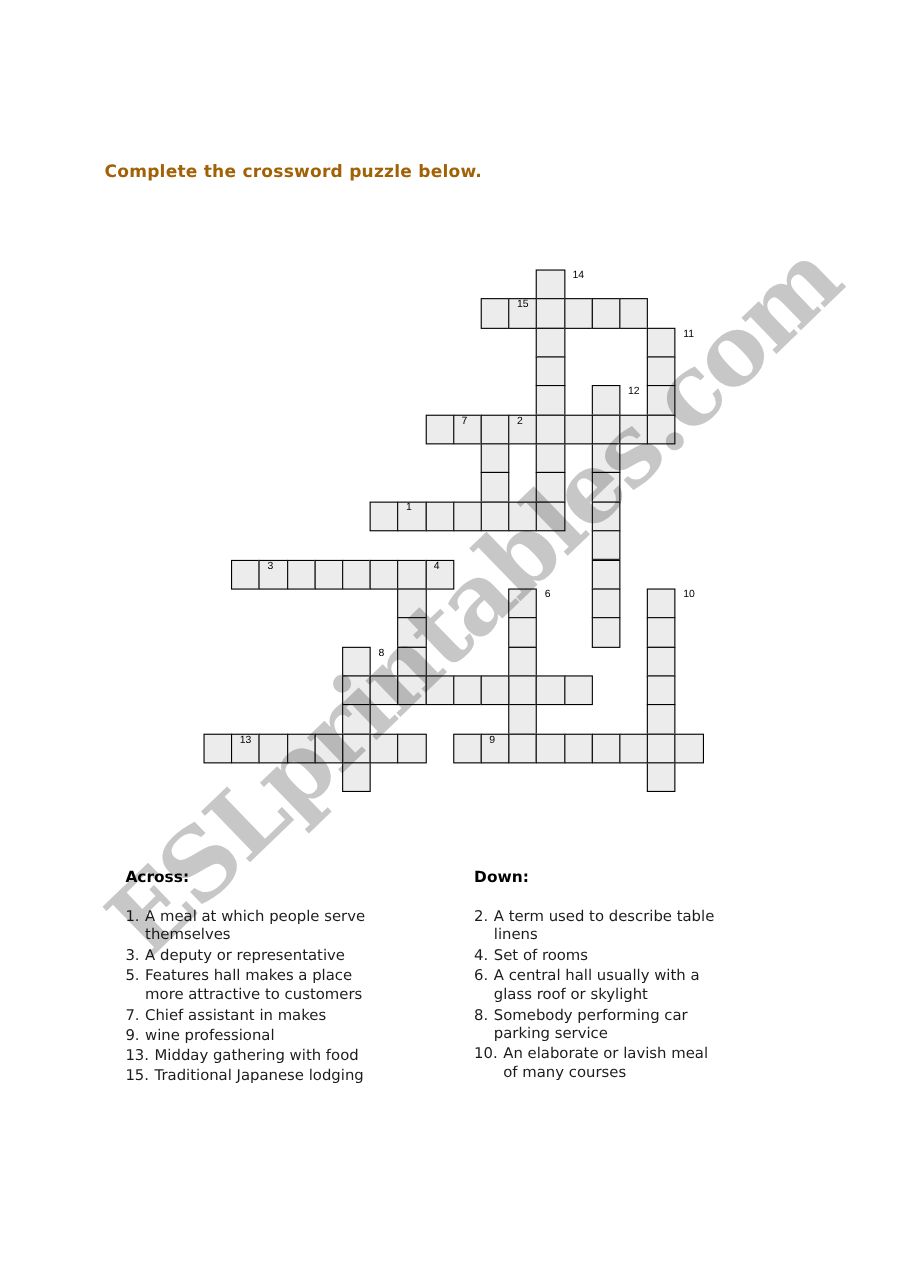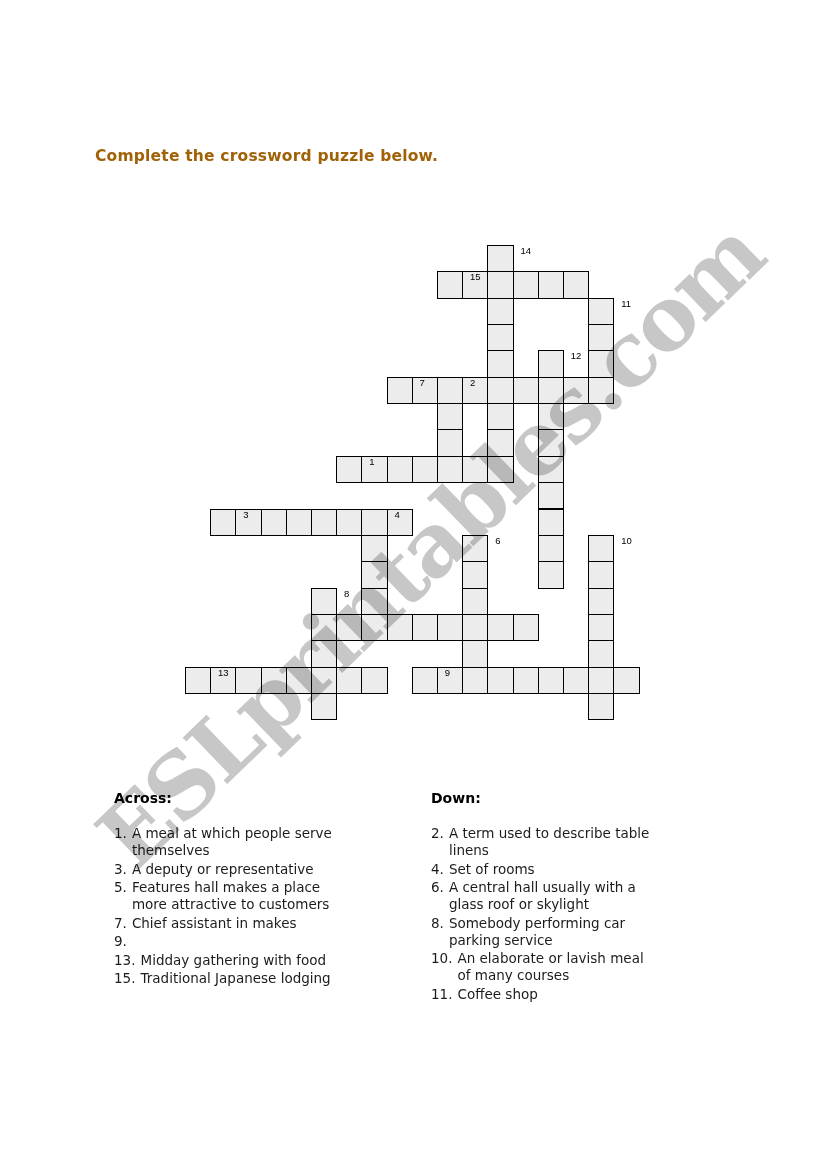--- a/index.html
+++ b/index.html
@@ -234,20 +234,21 @@
       </div>
       <div class="clue-item">
         <span class="clue-num">7.</span>
         <div class="clue-lines">
           <div>Chief assistant in makes</div>
         </div>
       </div>
       <div class="clue-item">
         <span class="clue-num">9.</span>
         <div class="clue-lines">
+          <div>wine professional</div>
         </div>
       </div>
       <div class="clue-item">
         <span class="clue-num">13.</span>
         <div class="clue-lines">
           <div>Midday gathering with food</div>
         </div>
       </div>
       <div class="clue-item">
         <span class="clue-num">15.</span>
@@ -288,20 +289,14 @@
           <div>parking service</div>
         </div>
       </div>
       <div class="clue-item">
         <span class="clue-num">10.</span>
         <div class="clue-lines">
           <div>An elaborate or lavish meal</div>
           <div>of many courses</div>
         </div>
       </div>
-      <div class="clue-item">
-        <span class="clue-num">11.</span>
-        <div class="clue-lines">
-          <div>Coffee shop</div>
-        </div>
-      </div>
     </div>
 </div>
 
 </body></html>

